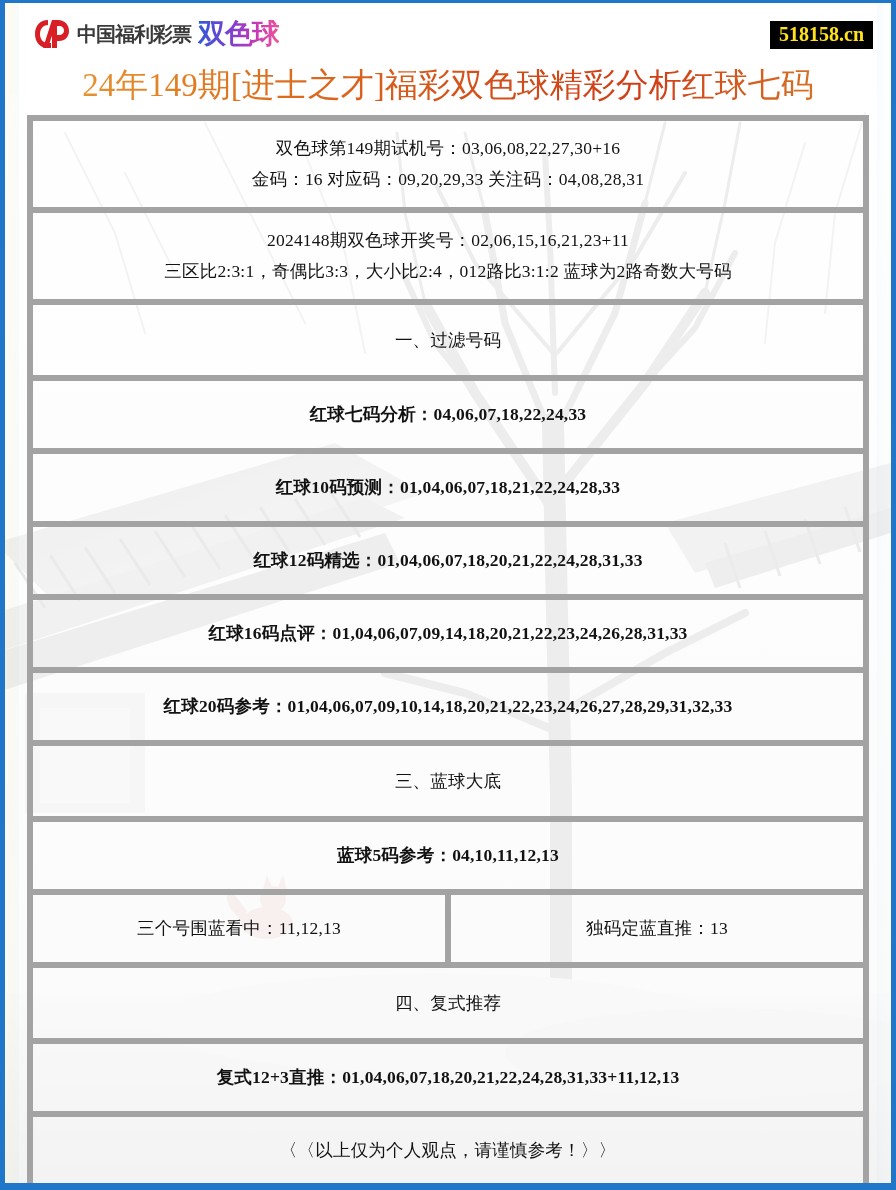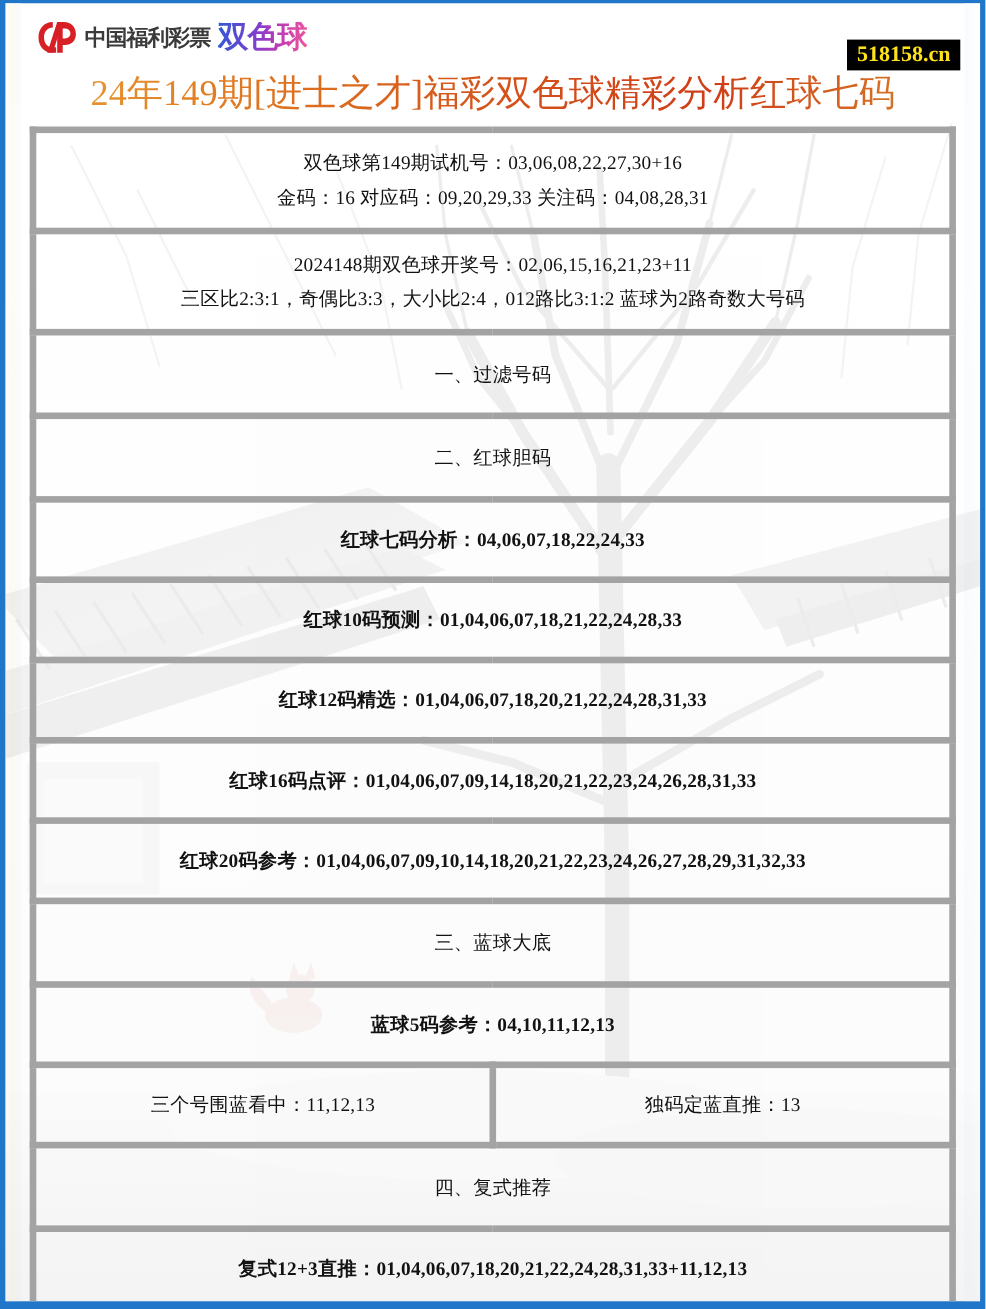--- a/index.html
+++ b/index.html
@@ -82,21 +82,21 @@
     font-weight: bold;
     line-height: 1;
     letter-spacing: -1px;
     background: linear-gradient(95deg,#2f5bd6 0%, #7a3fd0 40%, #c23ab5 70%, #f0569b 100%);
     -webkit-background-clip: text;
     background-clip: text;
     color: transparent;
   }
   .site-badge {
     position: absolute;
-    right: 18px; top: 33px;
+    right: 18px; top: 18px;
     background: #000000;
     color: #ffe21a;
     font-family: "Liberation Serif","DejaVu Serif",serif;
     font-size: 20px;
     font-weight: bold;
     padding: 3px 9px 4px 9px;
     letter-spacing: 0px;
     line-height: 1.05;
   }
 
@@ -284,23 +284,20 @@
             <span class="two-line-a">2024148期双色球开奖号：02,06,15,16,21,23+11</span>
             <span class="two-line-b">三区比2:3:1，奇偶比3:3，大小比2:4，012路比3:1:2 蓝球为2路奇数大号码</span>
           </td>
         </tr>
 
         <tr>
           <td class="r-section" colspan="2">一、过滤号码</td>
         </tr>
 
 
-        <tr>
-          <td class="r-section" colspan="2">二、红球胆码</td>
-        </tr>
 
         <tr>
           <td class="r-line" colspan="2">红球七码分析：04,06,07,18,22,24,33</td>
         </tr>
 
         <tr>
           <td class="r-line" colspan="2">红球10码预测：01,04,06,07,18,21,22,24,28,33</td>
         </tr>
 
         <tr>

